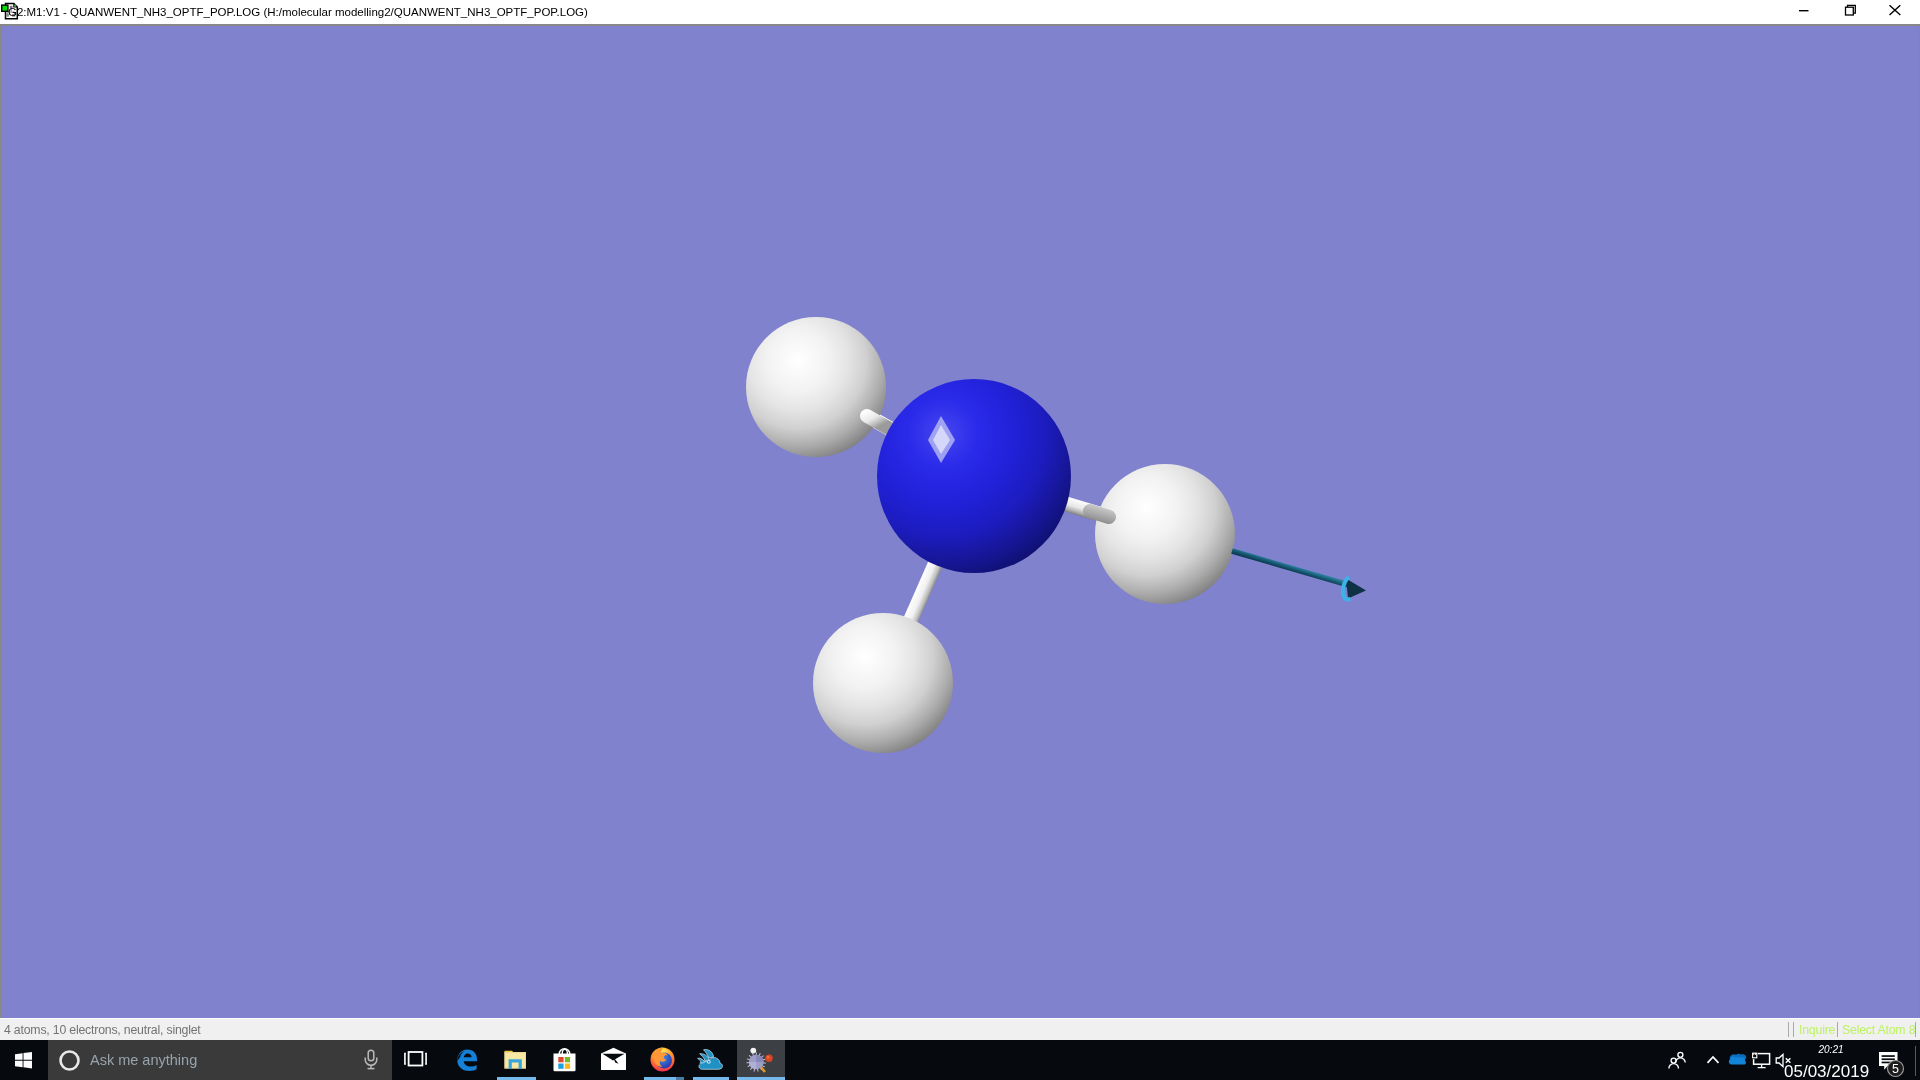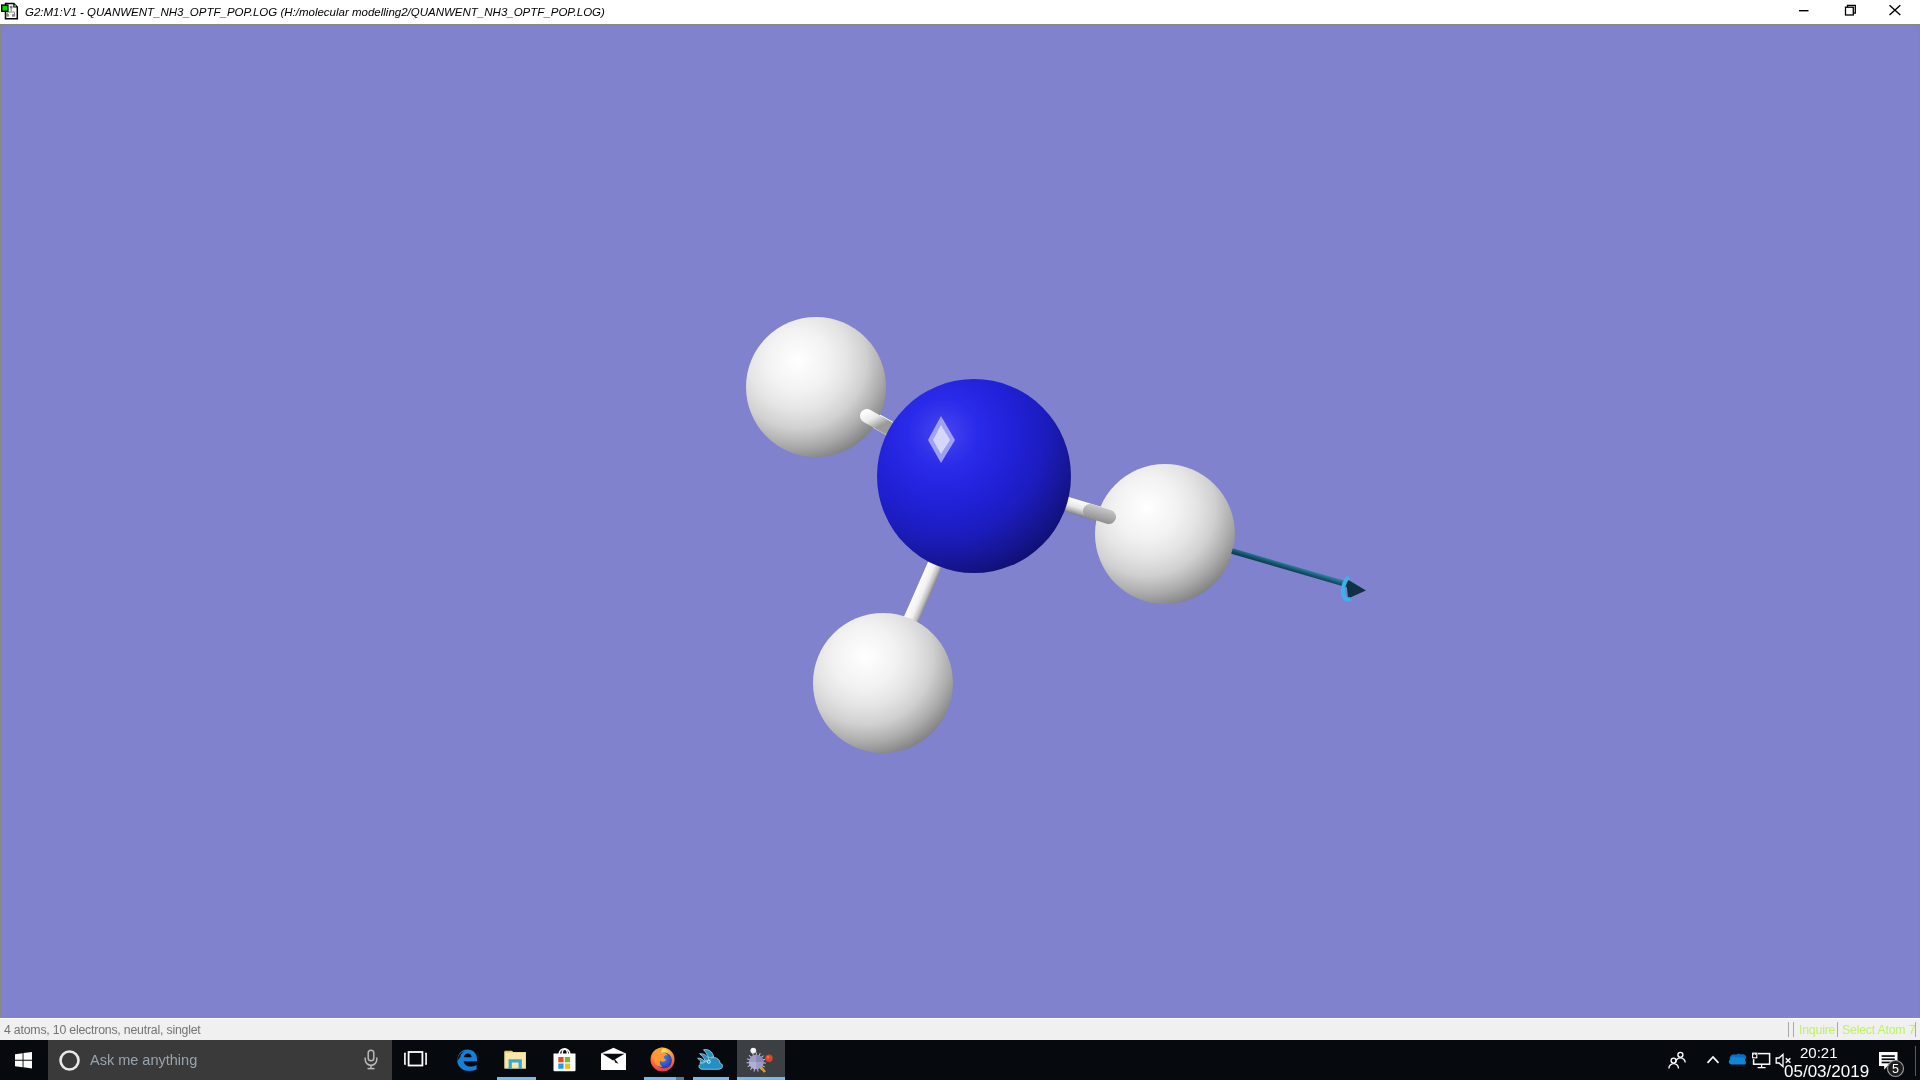--- a/index.html
+++ b/index.html
@@ -1,31 +1,31 @@
 <!DOCTYPE html>
 <html><head>
 <meta charset="utf-8">
 <style>
   html,body{margin:0;padding:0;width:1920px;height:1080px;overflow:hidden;background:#000;}
   *{box-sizing:border-box;}
   body{font-family:"Liberation Sans",sans-serif;-webkit-font-smoothing:antialiased;}
   .titlebar{position:absolute;left:0;top:0;width:1920px;height:24px;background:#ffffff;}
-  .titletext{position:absolute;left:25px;top:6px;font-size:11.5px;color:#000;white-space:nowrap;font-style:italic;}
+  .titletext{position:absolute;left:8px;top:6px;font-size:11.5px;color:#000;white-space:nowrap;}
   .graysep{position:absolute;left:0;top:24px;width:1920px;height:2px;background:#888888;}
   .viewport{position:absolute;left:0;top:26px;width:1920px;height:992px;background:#8182ce;border-left:1px solid #888;border-right:1px solid #888;}
   .statusbar{position:absolute;left:0;top:1018px;width:1920px;height:22px;background:#f0f0f0;border-top:1px solid #fdfdfd;}
   .statustext{position:absolute;left:4px;top:1023px;font-size:12.3px;letter-spacing:-0.2px;color:#737373;}
   .sbsep{position:absolute;top:1022px;width:1px;height:15px;background:#a9a9a9;}
   .sblabel{position:absolute;top:1023px;font-size:12.3px;letter-spacing:-0.2px;color:#bef264;}
   .taskbar{position:absolute;left:0;top:1040px;width:1920px;height:40px;background:#060a0e;}
   .searchbox{position:absolute;left:48px;top:1040px;width:344px;height:40px;background:#3a3a3a;}
   .searchtext{position:absolute;left:90px;top:1052px;font-size:14.5px;color:#98a4ad;}
   .apptile{position:absolute;left:737px;top:1040px;width:48px;height:40px;background:#3c4044;}
   .ul{position:absolute;height:3px;top:1077px;background:#76b9ed;}
-  .traytime{position:absolute;left:1800px;top:1044px;width:62px;text-align:left;font-size:15px;color:#fff;}
+  .traytime{position:absolute;left:1800px;top:1044px;width:62px;text-align:center;font-size:10px;color:#fff;font-style:italic;}
   .traydate{position:absolute;left:1784px;top:1062px;width:70px;text-align:left;font-size:17px;color:#fff;}
   .showdesk{position:absolute;left:1915px;top:1046px;width:1px;height:30px;background:#5a5a5a;}
 </style>
 </head>
 <body>
 
 <div class="titlebar"></div>
 <div class="graysep"></div>
 <svg style="position:absolute;left:0;top:0" width="20" height="21" viewBox="0 0 20 21">
   <path d="M5.5 3.5 L13.8 3.5 L17.3 7 L17.3 18.8 L5.5 18.8 Z" fill="#ffffff" stroke="#000" stroke-width="1.5"></path>
@@ -121,21 +121,21 @@
   <polygon points="1346,552.5 1366,564.5 1348,572.5" fill="#0f3145"></polygon>
   <path d="M1349 551 A 6 11 14 1 0 1350.5 572.5" fill="none" stroke="#3eb1e8" stroke-width="4"></path>
 </svg>
 
 <div class="statusbar"></div>
 <div class="statustext">4 atoms, 10 electrons, neutral, singlet</div>
 <div class="sbsep" style="left:1788px"></div>
 <div class="sbsep" style="left:1793px"></div>
 <div class="sblabel" style="left:1799px">Inquire</div>
 <div class="sbsep" style="left:1837px"></div>
-<div class="sblabel" style="left:1842px">Select Atom 7</div>
+<div class="sblabel" style="left:1842px">Select Atom 8</div>
 <div class="sbsep" style="left:1915px"></div>
 
 <div class="taskbar"></div>
 <div class="searchbox"></div>
 
 <svg style="position:absolute;left:15px;top:1052px" width="18" height="17" viewBox="0 0 18 17">
   <path d="M0 2.3 L7.6 1.25 L7.6 7.75 L0 7.75 Z" fill="#fbfbfb"></path>
   <path d="M8.5 1.1 L17 0 L17 7.75 L8.5 7.75 Z" fill="#fbfbfb"></path>
   <path d="M0 8.7 L7.6 8.7 L7.6 15.2 L0 14.15 Z" fill="#fbfbfb"></path>
   <path d="M8.5 8.7 L17 8.7 L17 16.45 L8.5 15.35 Z" fill="#fbfbfb"></path>

